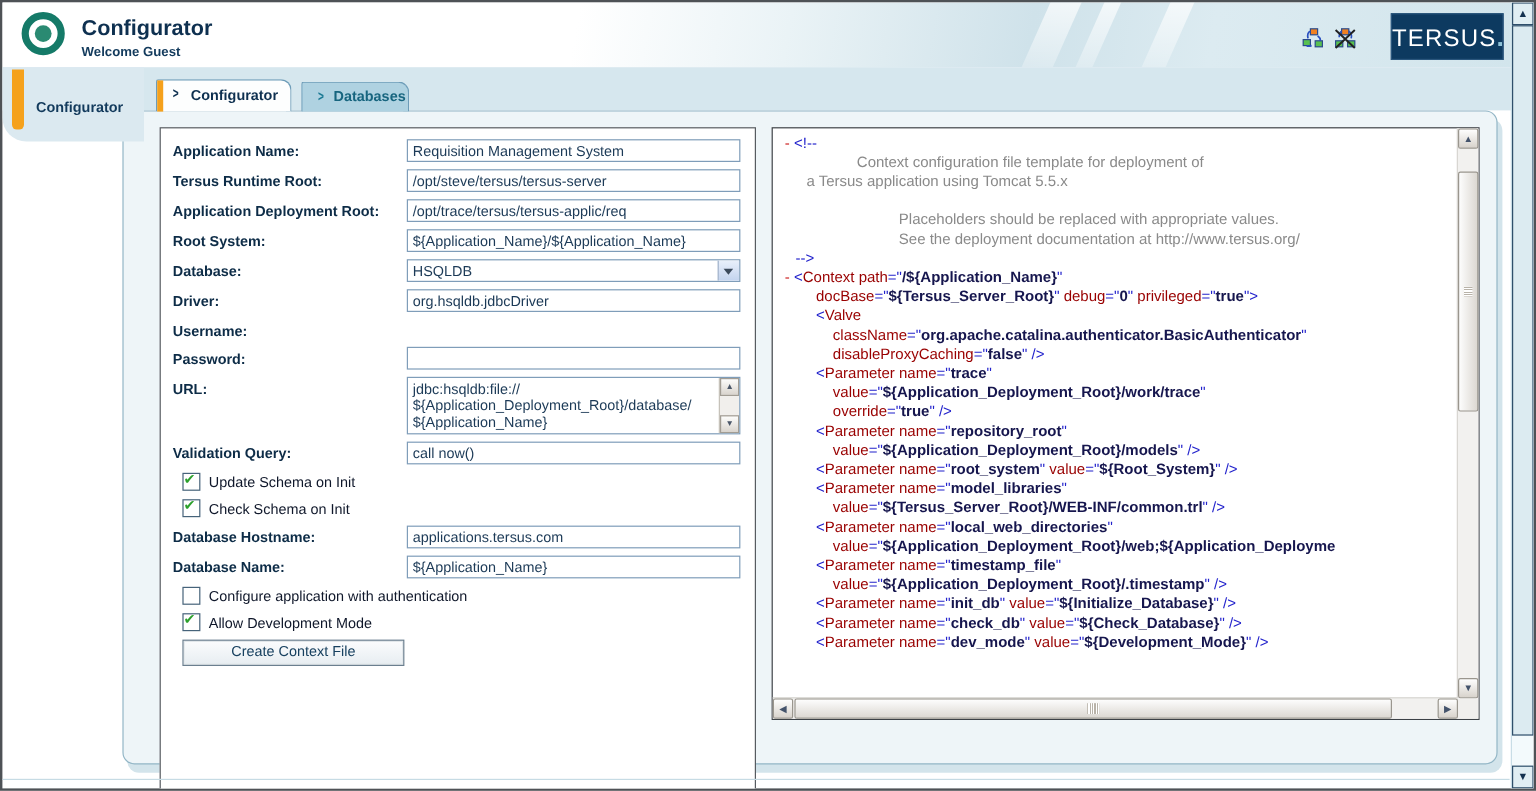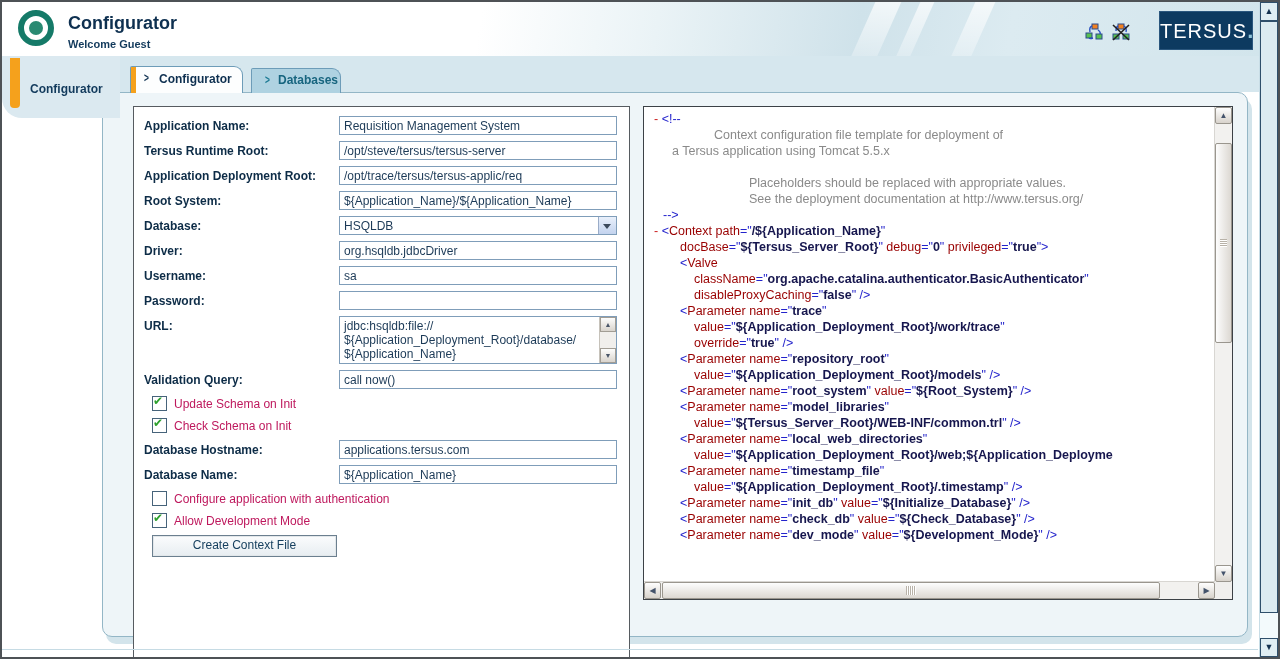--- a/index.html
+++ b/index.html
@@ -48,21 +48,21 @@
   .selbtn:after{content:"";position:absolute;left:4px;top:7px;border:4px solid transparent;border-top:5px solid #3c4a5c;}
   .fval.ta{height:48px;white-space:pre-line;line-height:14px;padding-right:28px;}
   .tascroll{position:absolute;right:0;top:0;bottom:0;width:16px;background:#f1efec;border-left:1px solid #c6c2ba;}
   .tabtn{position:absolute;left:0;right:0;height:15px;background:linear-gradient(#fdfdfc,#d9d4cd);border:1px solid #a29d94;box-sizing:border-box;
      font-size:7px;text-align:center;line-height:13px;color:#4a5668;}
   .tabtn.up{top:0;} .tabtn.dn{bottom:0;}
   .crow{display:flex;align-items:center;margin:7px 0 7px 8px;}
   .cb{width:13px;height:13px;flex:none;border:1px solid #46637a;background:#fff;margin-right:7px;position:relative;}
   .cb .tick{position:absolute;left:0px;top:-3px;font-size:12px;color:#2ca02c;}
   .cb:not(.checked) .tick{display:none;}
-  .clabel{font-size:12px;color:#be185d;}
+  .clabel{font-size:12px;color:#0f172a;}
   #ctx-btn{margin:6px 0 0 8px;width:183px;height:20px;border:1px solid #6b7f8f;box-shadow:0 0 0 1px #e2e7ea inset;
      background:linear-gradient(#fbfcfd,#e7edf1);font-size:12px;color:#17405f;text-align:center;line-height:19px;}
 
   
   #xml-box{position:absolute;left:540px;top:13px;width:590px;height:494px;background:#fff;border:1px solid #3c4146;box-sizing:border-box;}
   #xml-lines{position:absolute;left:0;top:4px;right:18px;bottom:18px;overflow:hidden;font-size:12.5px;line-height:16px;white-space:nowrap;}
   .xline{height:16px;}
   .tk-m{color:#cc2222;}
   .tk-p{color:#2323cc;}
   .tk-n{color:#990000;}
@@ -152,21 +152,20 @@
       <div class="frow">
         <div class="flabel">Database:</div>
         <div class="fval sel"><span>HSQLDB</span><span class="selbtn"></span></div>
       </div>
       <div class="frow">
         <div class="flabel">Driver:</div>
         <div class="fval">org.hsqldb.jdbcDriver</div>
       </div>
       <div class="frow">
         <div class="flabel">Username:</div>
-        <div class="fval">sa</div>
       </div>
       <div class="frow">
         <div class="flabel">Password:</div>
         <div class="fval"></div>
       </div>
       <div class="frow">
         <div class="flabel">URL:</div>
         <div class="fval ta"><span>jdbc:hsqldb:file://
 ${Application_Deployment_Root}/database/
 ${Application_Name}</span>

